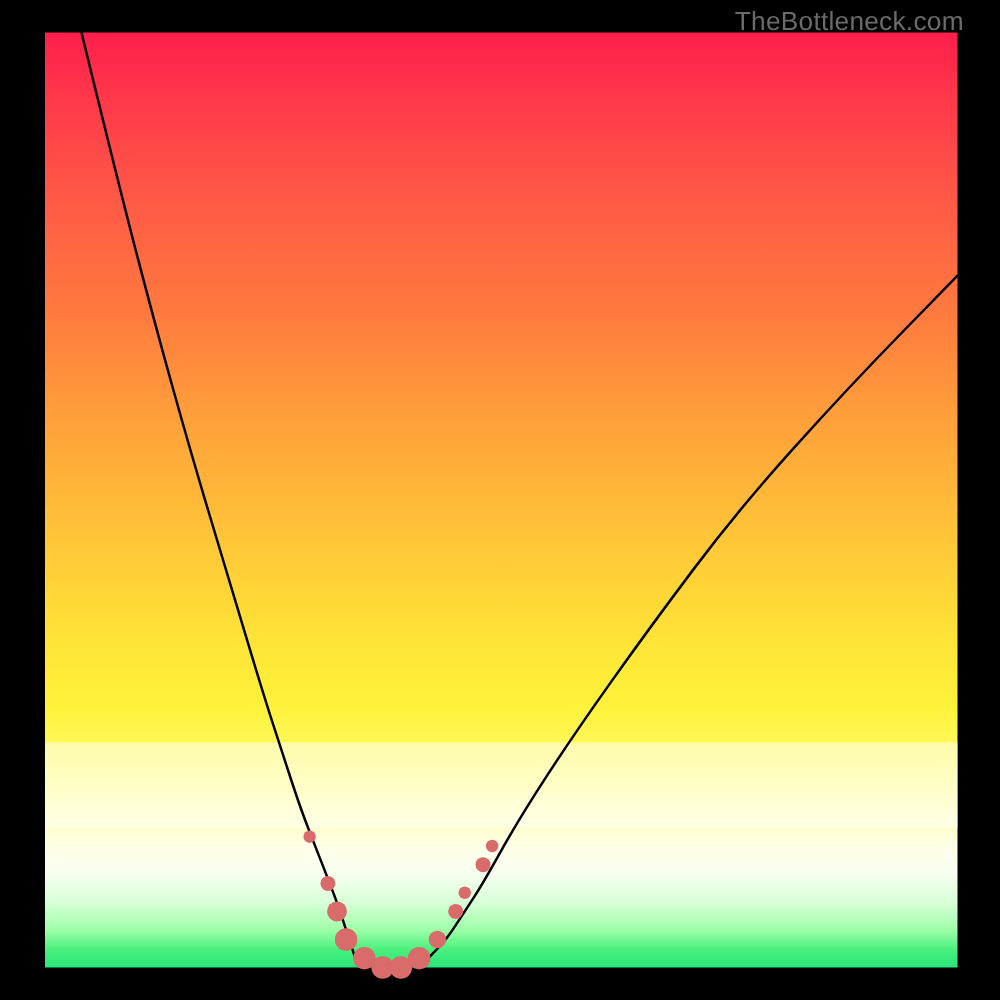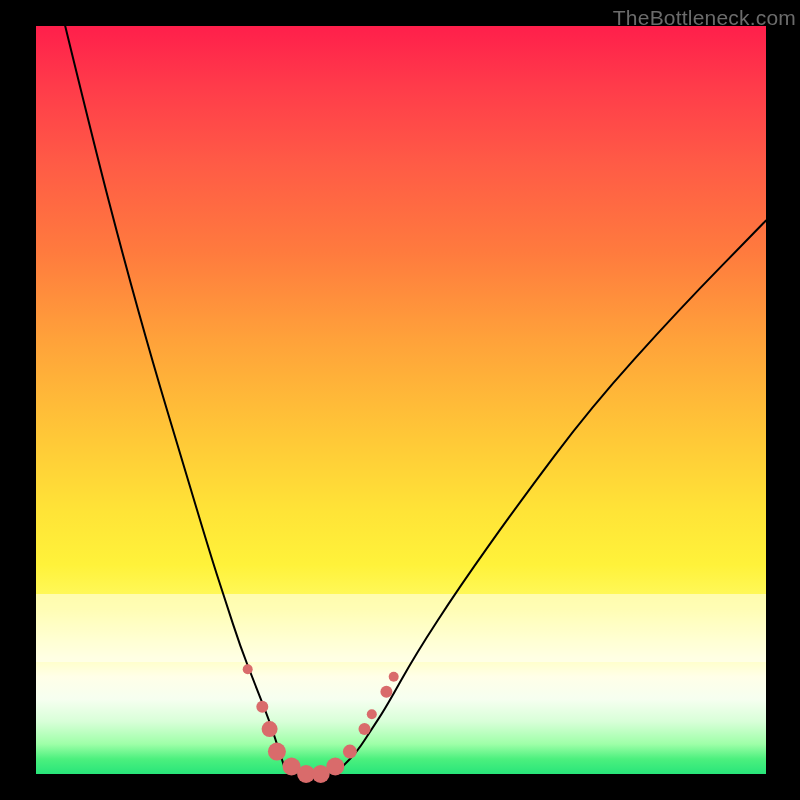--- a/index.html
+++ b/index.html
@@ -53,21 +53,21 @@
     width: 100%;
     top: 76%;
     height: 9%;
     background: rgba(255,255,240,0.55);
     mix-blend-mode: screen;
     pointer-events: none;
   }
   .watermark {
     position: absolute;
     top: 6px;
-    right: 4px;
+    right: 29px;
     font-size: 21px;
     font-weight: 500;
     color: #6b6b6b;
     letter-spacing: 0.2px;
     user-select: none;
     pointer-events: none;
   }
   svg.curves {
     position: absolute;
     left: 0;

